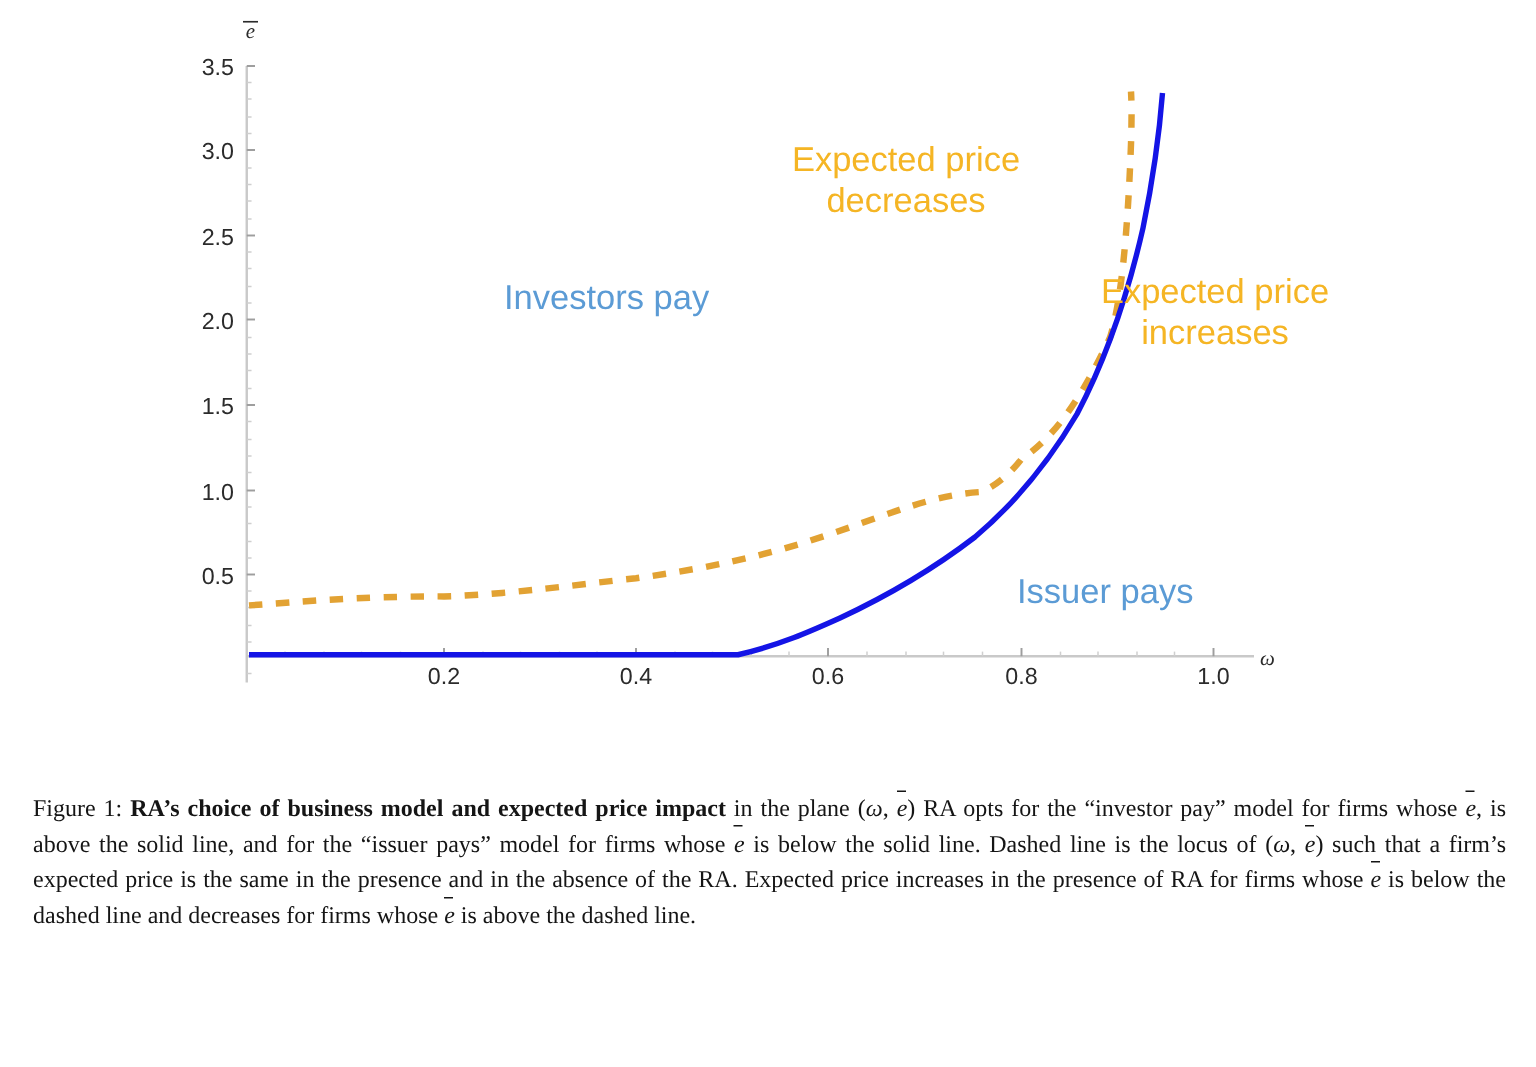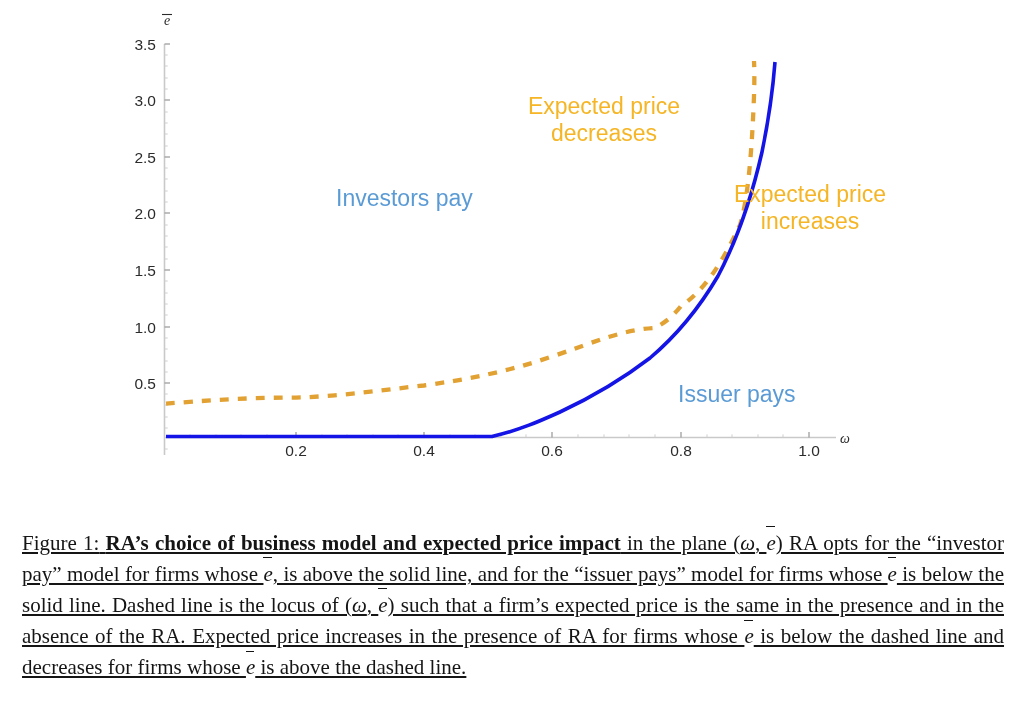--- a/index.html
+++ b/index.html
@@ -51,25 +51,24 @@
   .annot-blue { fill: #5b9bd5; }
   .annot-orange { fill: #f5b524; }
 
   
   #caption {
     position: absolute;
     left: 22px;
     top: 528px;
     width: 982px;
     font-family: "Liberation Serif", serif;
-    font-size: 21px;
+    font-size: 16px;
     line-height: 1.48;
     text-align: justify;
     color: #151515;
-    text-decoration: underline;
   }
   #caption b { font-weight: bold; }
   .mitalic { font-style: italic; font-family: "Liberation Serif", serif; }
   .ovl {
     display: inline-block;
     position: relative;
     font-style: italic;
   }
   .ovl::before {
     content: "";

